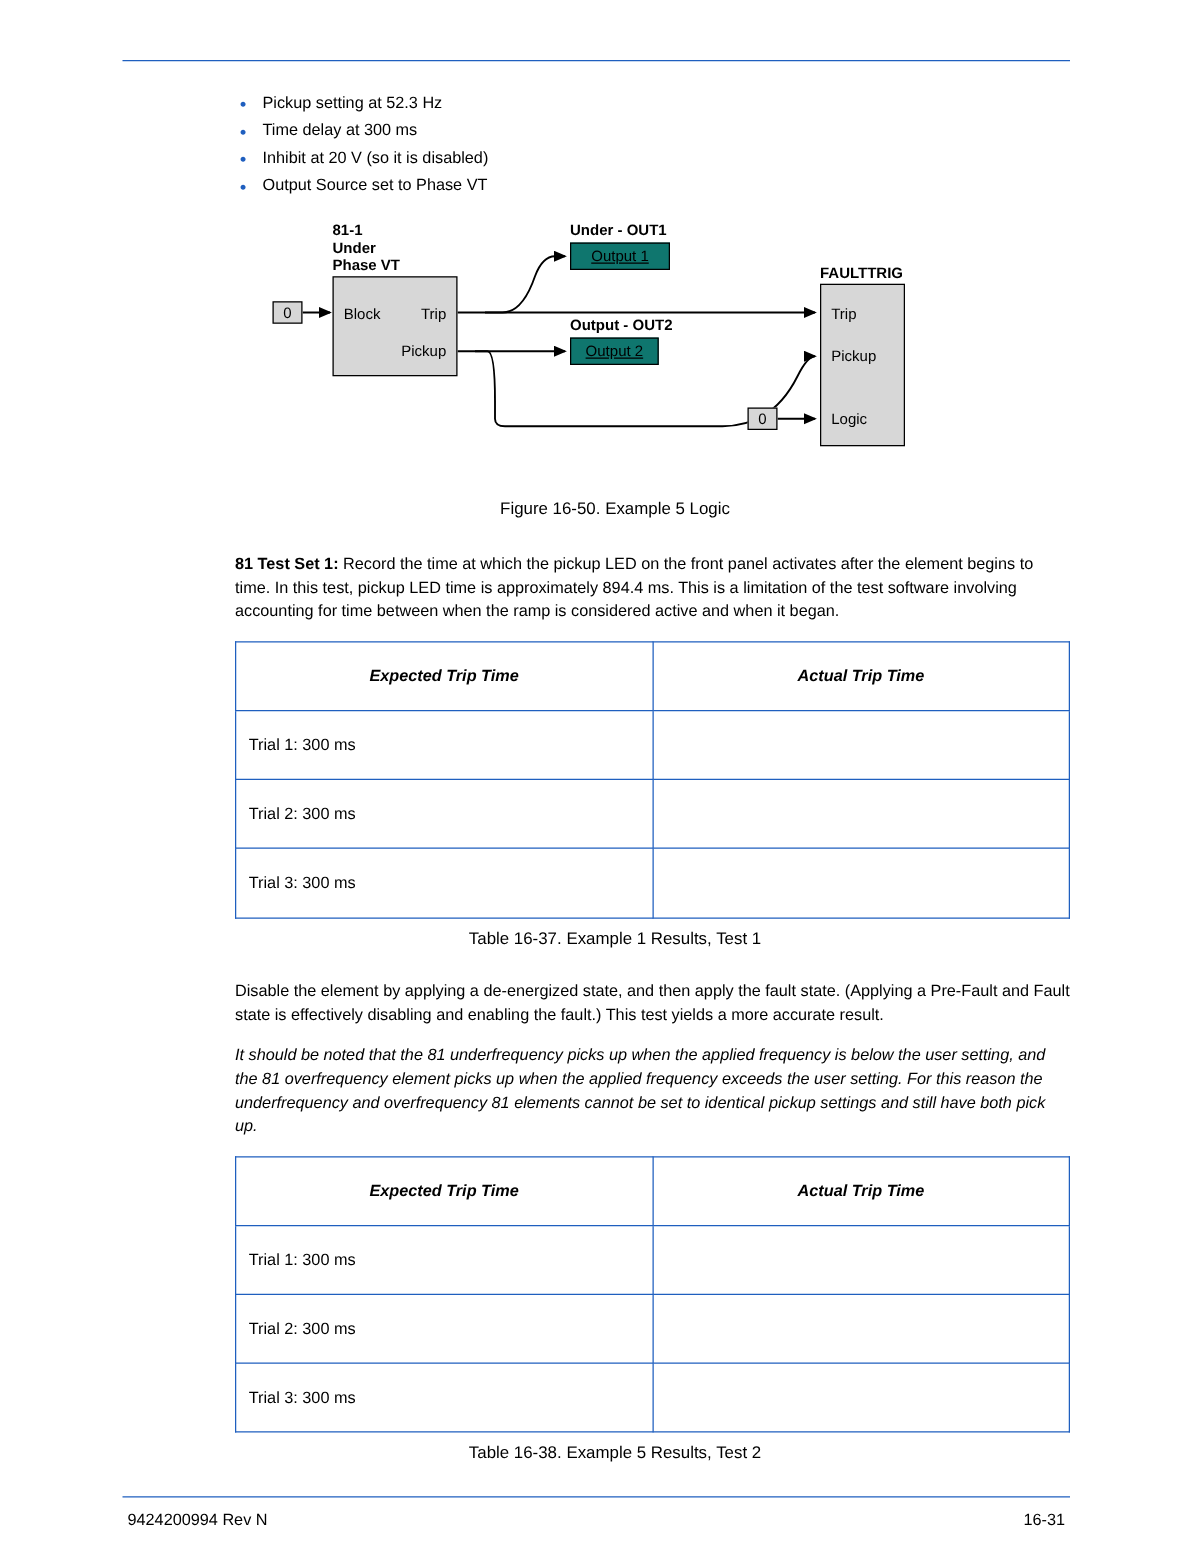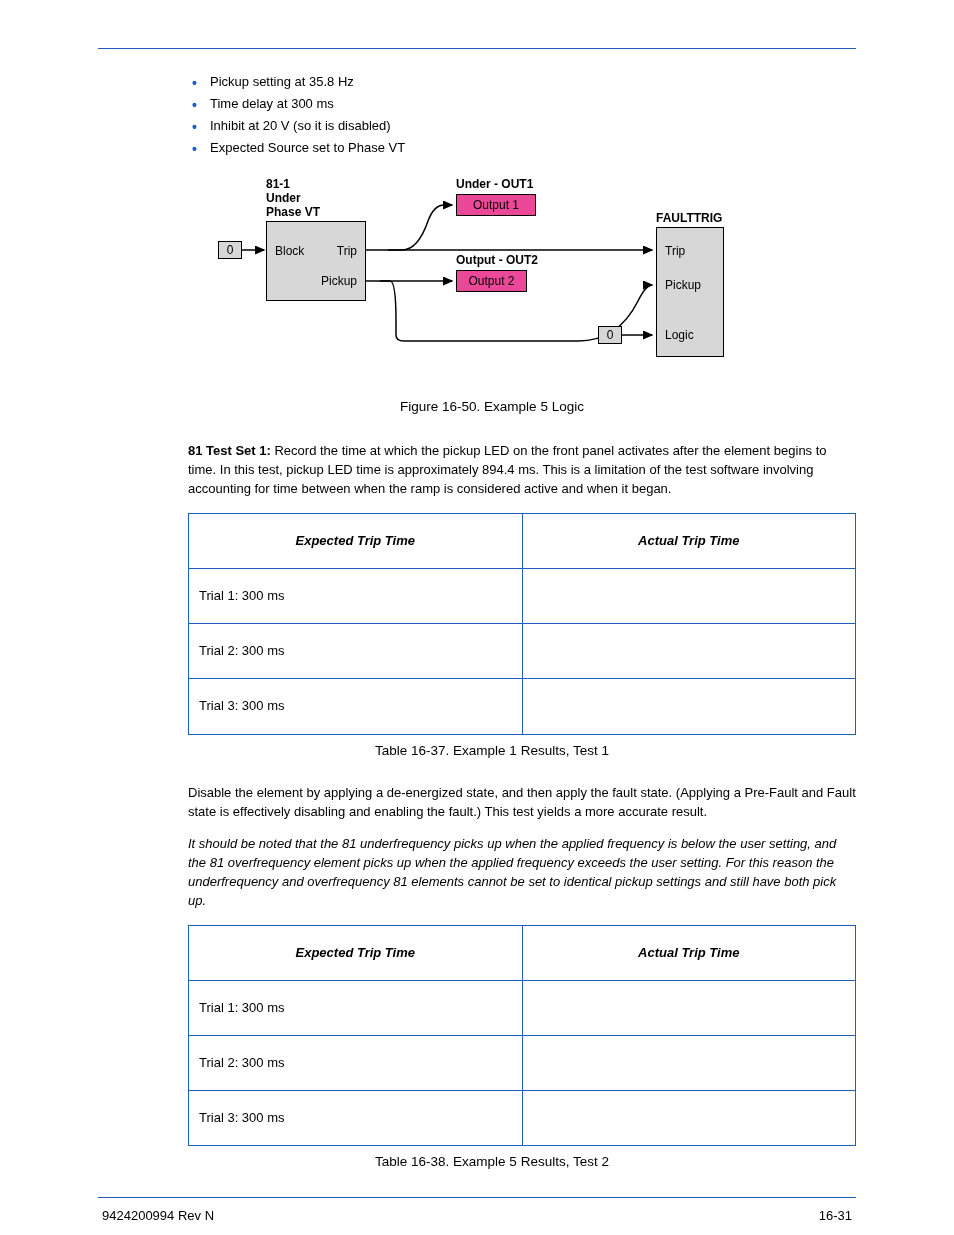--- a/index.html
+++ b/index.html
@@ -60,26 +60,27 @@
   .db-label { font-family: Arial, Helvetica, sans-serif; font-size: 12px; font-weight: bold; }
   .db-plain { font-family: Arial, Helvetica, sans-serif; font-size: 12px; }
   .big-box {
     position: absolute;
     background: #d7d7d7;
     border: 1.5px solid #000;
   }
   .out-title { position: absolute; font-size: 12px; font-weight: bold; }
   .green-box {
     position: absolute;
-    background: #ec4899;
+    background: #0f766e;
     border: 1.5px solid #000;
     font-size: 12px;
     text-align: center;
     line-height: 20px;
     height: 22px;
+    text-decoration: underline;
   }
   .zero-box {
     position: absolute;
     background: #d7d7d7;
     border: 1.5px solid #000;
     width: 24px;
     height: 18px;
     font-size: 12px;
     text-align: center;
     line-height: 16px;
@@ -131,24 +132,24 @@
   }
 </style>
 </head>
 <body>
 
 <div class="page">
   <hr class="hr-top">
 
   <div class="indent-block">
     <ul class="bullets">
-      <li><span>Pickup setting at 35.8 Hz</span></li>
+      <li><span>Pickup setting at 52.3 Hz</span></li>
       <li><span>Time delay at 300 ms</span></li>
       <li><span>Inhibit at 20 V (so it is disabled)</span></li>
-      <li><span>Expected Source set to Phase VT</span></li>
+      <li><span>Output Source set to Phase VT</span></li>
     </ul>
 
     <div class="diagram-wrap">
       <div class="diagram">
         <svg width="480" height="220" style="position:absolute;left:0;top:0">
           <defs>
             <marker id="arrow" markerWidth="8" markerHeight="8" refX="6" refY="3" orient="auto">
               <path d="M0,0 L7,3 L0,6 Z" fill="#000"></path>
             </marker>
           </defs>

